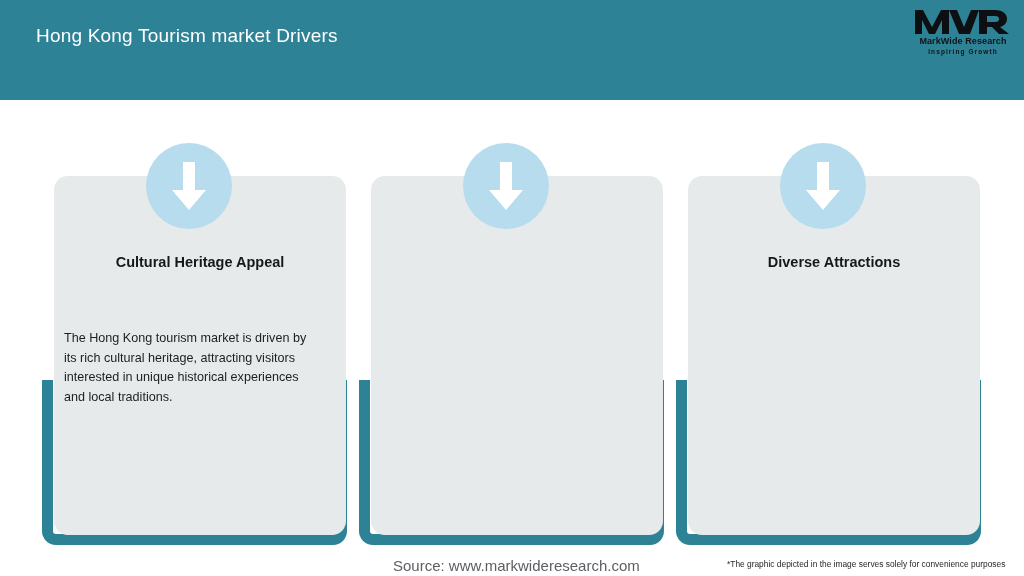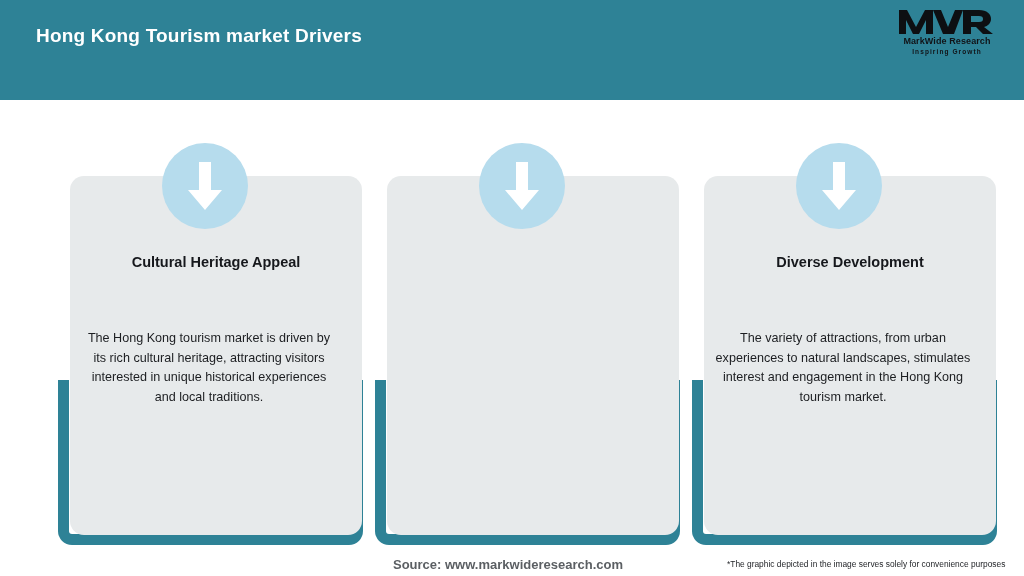--- a/index.html
+++ b/index.html
@@ -27,30 +27,30 @@
     top: 0;
     width: 1024px;
     height: 100px;
     background: #2e8296;
   }
   .header-title {
     position: absolute;
     left: 36px;
     top: 25px;
     font-size: 19px;
-    font-weight: bold;
+    font-weight: normal;
     color: #ffffff;
     letter-spacing: 0.2px;
     white-space: nowrap;
   }
 
   
   .logo {
     position: absolute;
-    right: 18px;
+    right: 2px;
     top: 8px;
     width: 118px;
     height: 56px;
     text-align: center;
   }
   .logo-mark {
     display: block;
     height: 28px;
     line-height: 28px;
   }
@@ -67,21 +67,21 @@
     font-size: 6.5px;
     font-weight: bold;
     color: #111317;
     letter-spacing: 1.1px;
     line-height: 9px;
   }
 
   
   .cards {
     position: absolute;
-    left: 16px;
+    left: 0;
     top: 0;
     width: 988px;
     height: 576px;
   }
   .card-group {
     position: absolute;
     top: 143px;
     width: 317px;
     height: 402px;
   }
@@ -142,30 +142,30 @@
   }
 
   .card-body {
     position: absolute;
     left: 22px;
     top: 186px;
     width: 258px;
     font-size: 12.6px;
     color: #1c1e21;
     line-height: 19.5px;
-    text-align: center;
+    text-align: left;
   }
 
   
   .source {
     position: absolute;
     left: 393px;
     top: 557px;
-    font-size: 13px;
-    font-weight: bold;
+    font-size: 15px;
+    font-weight: normal;
     color: #5b5f63;
     white-space: nowrap;
   }
   .disclaimer {
     position: absolute;
     left: 727px;
     top: 559px;
     font-size: 8.4px;
     color: #24262a;
     white-space: nowrap;
@@ -218,22 +218,21 @@
     </div>
 
     <div class="card-group c3">
       <div class="card-frame"></div>
       <div class="card-panel"></div>
       <div class="card-icon">
         <svg width="40" height="52" viewBox="0 0 40 52" xmlns="http://www.w3.org/2000/svg" aria-hidden="true">
           <path d="M14 2 L26 2 L26 30 L37 30 L20 50 L3 30 L14 30 Z" fill="#ffffff"></path>
         </svg>
       </div>
-      <div class="card-heading">Diverse Development</div>
-      <div class="card-body">The variety of attractions, from urban experiences to natural landscapes, stimulates interest and engagement in the Hong Kong tourism market.</div>
+      <div class="card-heading">Diverse Attractions</div>
     </div>
 
   </div>
 
   <div class="source">Source: www.markwideresearch.com</div>
   <div class="disclaimer">*The graphic depicted in the image serves solely for convenience purposes</div>
 
 </div>
 
 </body></html>

